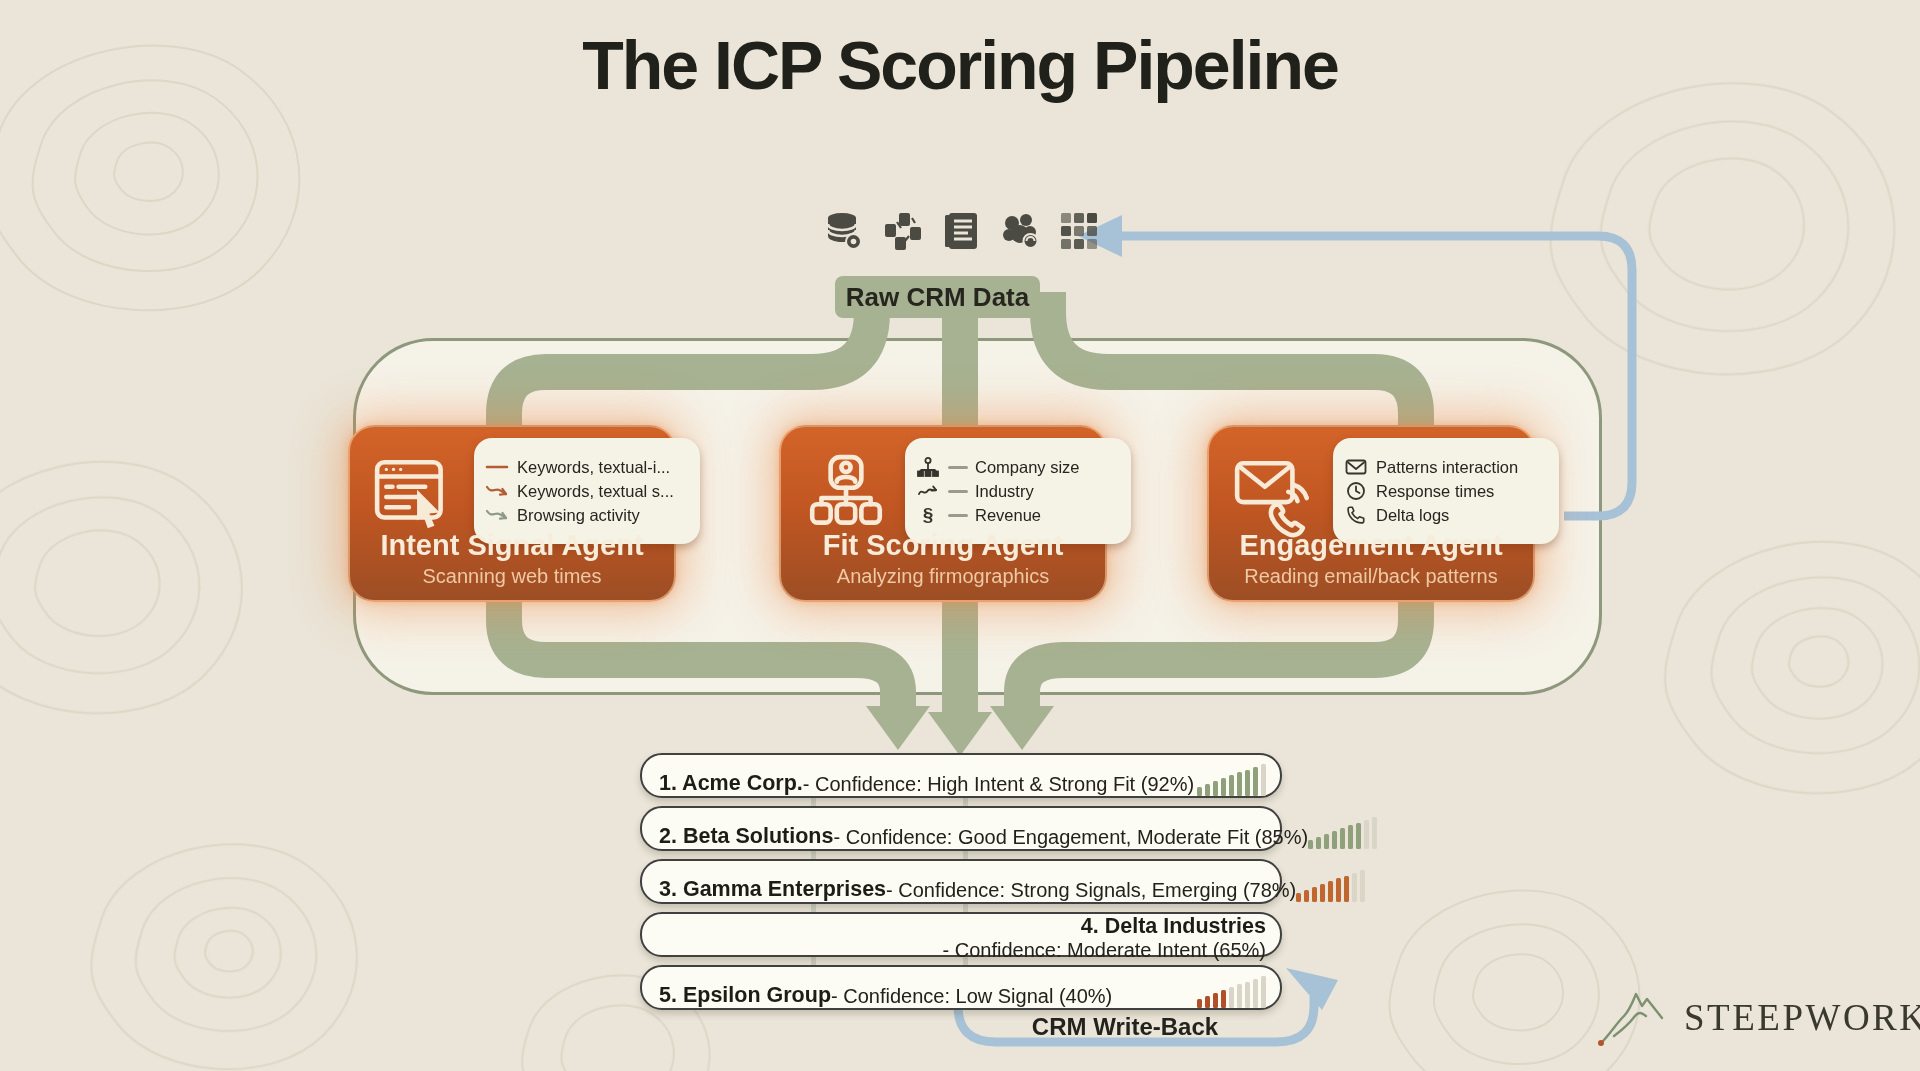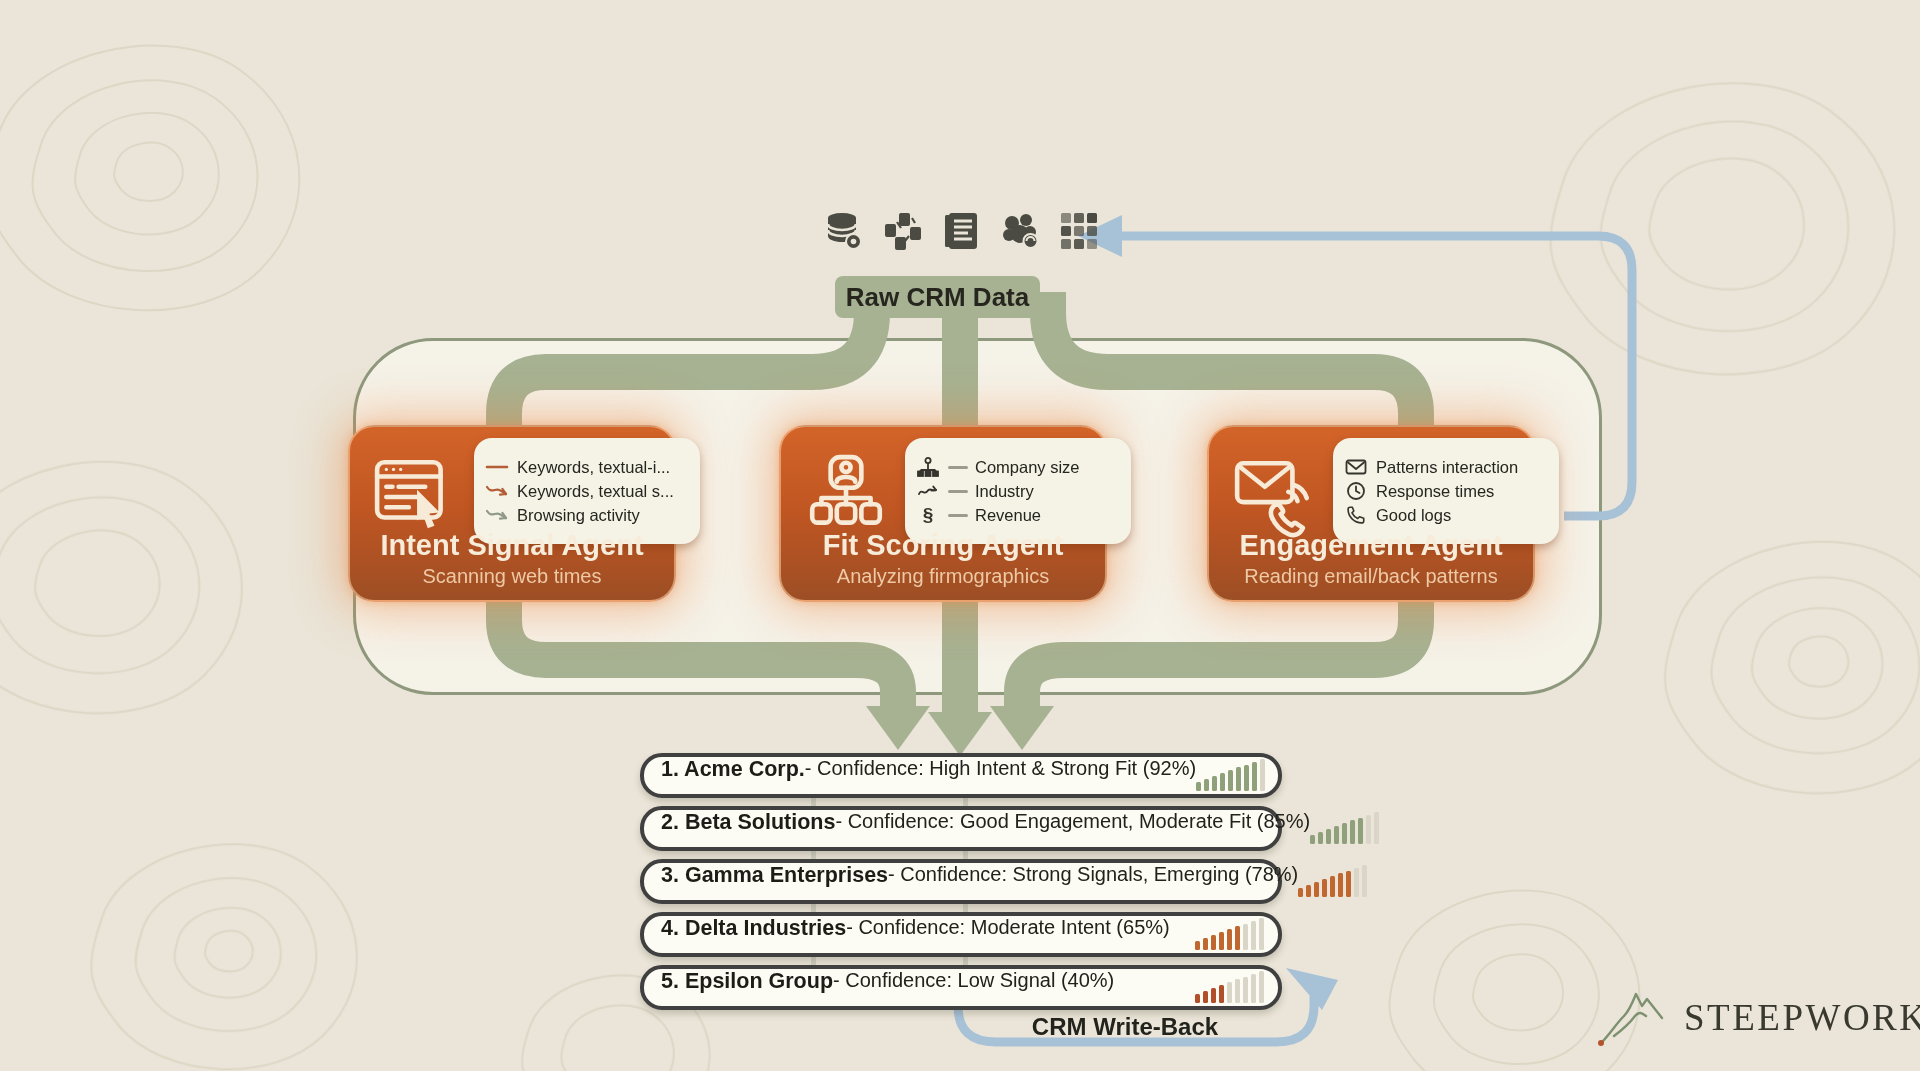--- a/index.html
+++ b/index.html
@@ -44,23 +44,23 @@
   .feat{display:flex;align-items:center;gap:7px;font-size:16.5px;font-weight:500;color:#262620;white-space:nowrap;}
   .feat .fi{width:26px;height:20px;flex:0 0 auto;display:flex;align-items:center;justify-content:center;}
   .feat .dash{width:20px;height:3px;background:#9b9b8d;border-radius:2px;flex:0 0 auto;}
   .agent .a-title{position:absolute;left:0;bottom:38px;width:100%;text-align:center;
      font-size:29px;font-weight:700;color:#f7ecd9;}
   .agent .a-sub{position:absolute;left:0;bottom:12px;width:100%;text-align:center;
      font-size:20px;font-weight:500;color:#eec9a4;}
 
   
   .rowcard{position:absolute;left:640px;width:642px;height:45px;background:#fcfbf4;
-     border:4px solid #404040;border-radius:22px;box-sizing:border-box;
+     border:2px solid #404040;border-radius:22px;box-sizing:border-box;
      box-shadow:0 4px 7px rgba(60,55,35,.22);
-     display:flex;align-items:flex-start;padding:0 14px 0 17px;}
+     display:flex;align-items:flex-end;padding:0 14px 0 17px;}
   .rowcard .r-name{font-size:21.5px;font-weight:700;color:#1d1d18;white-space:nowrap;}
   .rowcard .r-detail{font-size:20px;font-weight:400;color:#22221c;margin-left:0;white-space:nowrap;}
   .bars{margin-left:auto;display:flex;align-items:flex-end;gap:3px;height:34px;}
   .bar{width:5px;border-radius:1.5px;}
   .tick{position:absolute;width:5px;height:11px;background:#cfcfc0;}
 
   
   .writeback{position:absolute;left:1010px;top:1013px;width:230px;text-align:center;
      font-size:24px;font-weight:700;color:#23231d;}
 
@@ -111,20 +111,21 @@
           <use href="#blob" transform="scale(0.66)"></use>
           <use href="#blob" transform="scale(0.36)"></use>
         </g>
       <g transform="translate(620,1050) scale(0.6)">
           <use href="#blob"></use>
           <use href="#blob" transform="scale(0.6)"></use>
         </g>
     </g>
   </svg>
 
+  <div class="title">The ICP Scoring Pipeline</div>
 
   <div class="container-box"></div>
 
   <svg id="flow" width="1920" height="1071">
     <g stroke="#a6b292" stroke-width="36" fill="none">
       <path d="M 872 292 L 872 312 Q 872 372 812 372 L 546 372 Q 504 372 504 414 L 504 434"></path>
       <path d="M 960 298 L 960 434"></path>
       <path d="M 1048 292 L 1048 312 Q 1048 372 1108 372 L 1374 372 Q 1416 372 1416 414 L 1416 434"></path>
       <path d="M 504 592 L 504 620 Q 504 660 546 660 L 856 660 Q 898 660 898 692 L 898 712"></path>
       <path d="M 960 592 L 960 716"></path>
@@ -321,21 +322,21 @@
             </svg>
           </span>
         <span>Response times</span>
       </div>
       <div class="feat">
         <span class="fi">
           <svg width="20" height="20" viewBox="0 0 22 22" stroke="#35352d" stroke-width="1.8" fill="none" stroke-linejoin="round">
             <path d="M4.5 2.5 c -1.2 0 -2.2 1 -2.2 2.2 c 0 8.3 6.7 15 15 15 c 1.2 0 2.2 -1 2.2 -2.2 l 0 -3 l -4.6 -1.6 l -2 2 c -3 -1.5 -4.8 -3.3 -6.3 -6.3 l 2 -2 l -1.6 -4.1 z"></path>
             </svg>
           </span>
-        <span>Good logs</span>
+        <span>Delta logs</span>
       </div>
     </div>
     <div class="a-title">Engagement Agent</div>
     <div class="a-sub">Reading email/back patterns</div>
   </div>
 
   <div class="tick" style="left:811px;top:796px;"></div>
   <div class="tick" style="left:963px;top:796px;"></div>
   <div class="tick" style="left:811px;top:849px;"></div>
   <div class="tick" style="left:963px;top:849px;"></div>
@@ -382,21 +383,21 @@
         <div class="bar" style="height: 12px; background: rgb(191, 103, 47);"></div>
         <div class="bar" style="height: 15px; background: rgb(191, 103, 47);"></div>
         <div class="bar" style="height: 18px; background: rgb(191, 103, 47);"></div>
         <div class="bar" style="height: 21px; background: rgb(191, 103, 47);"></div>
         <div class="bar" style="height: 24px; background: rgb(191, 103, 47);"></div>
         <div class="bar" style="height: 26px; background: rgb(191, 103, 47);"></div>
         <div class="bar" style="height: 29px; background: rgb(217, 214, 200);"></div>
         <div class="bar" style="height: 32px; background: rgb(217, 214, 200);"></div>
       </span>
   </div>
-  <div class="rowcard" style="top:912px;">
+  <div class="rowcard" style="top:912px;flex-direction:column;">
     <span class="r-name">4. Delta Industries</span>
     <span class="r-detail">- Confidence: Moderate Intent (65%)</span>
     <span class="bars">
         <div class="bar" style="height: 9px; background: rgb(191, 103, 47);"></div>
         <div class="bar" style="height: 12px; background: rgb(191, 103, 47);"></div>
         <div class="bar" style="height: 15px; background: rgb(191, 103, 47);"></div>
         <div class="bar" style="height: 18px; background: rgb(191, 103, 47);"></div>
         <div class="bar" style="height: 21px; background: rgb(191, 103, 47);"></div>
         <div class="bar" style="height: 24px; background: rgb(191, 103, 47);"></div>
         <div class="bar" style="height: 26px; background: rgb(217, 214, 200);"></div>

